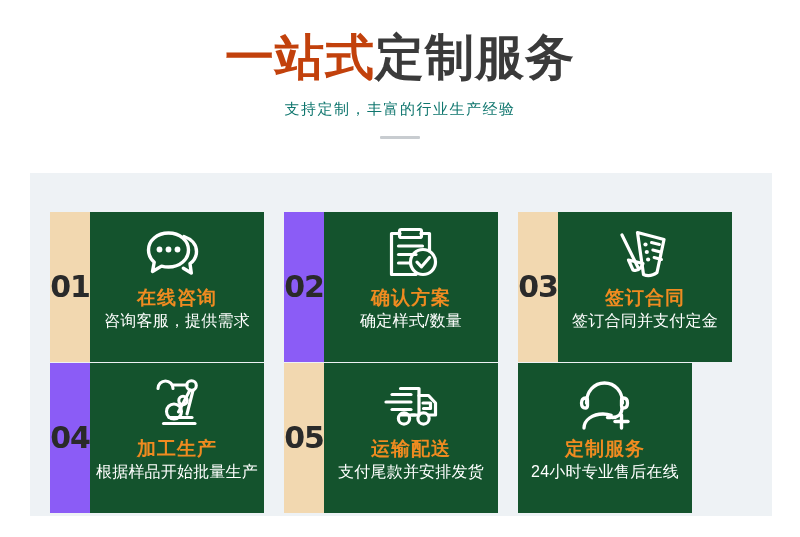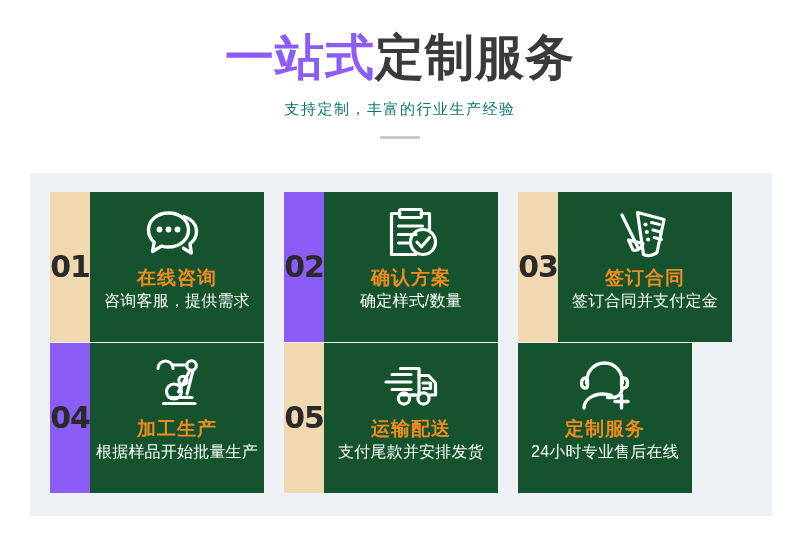--- a/index.html
+++ b/index.html
@@ -26,21 +26,21 @@
   }
   .main-title {
     margin: 0;
     padding-top: 28px;
     font-size: 49px;
     font-weight: bold;
     letter-spacing: 1px;
     line-height: 58px;
     white-space: nowrap;
   }
-  .title-accent { color: #8b5cf6; }
+  .title-accent { color: #c2410c; }
   .title-rest   { color: #3a3a3a; text-align: right; }
 
   .subtitle {
     margin: 0;
     padding-top: 14px;
     font-size: 15px;
     color: #0f766e;
     letter-spacing: 1.5px;
     font-weight: normal;
   }
@@ -78,20 +78,21 @@
     width: 234px;
     height: 150px;
     display: flex;
     position: relative;
   }
   
   .card-wrap {
     display: flex;
     width: 214px;
     height: 150px;
+    margin-top: 20px;
   }
 
   .num-strip {
     width: 40px;
     height: 150px;
     display: flex;
     align-items: center;
     justify-content: center;
     flex: none;
   }

